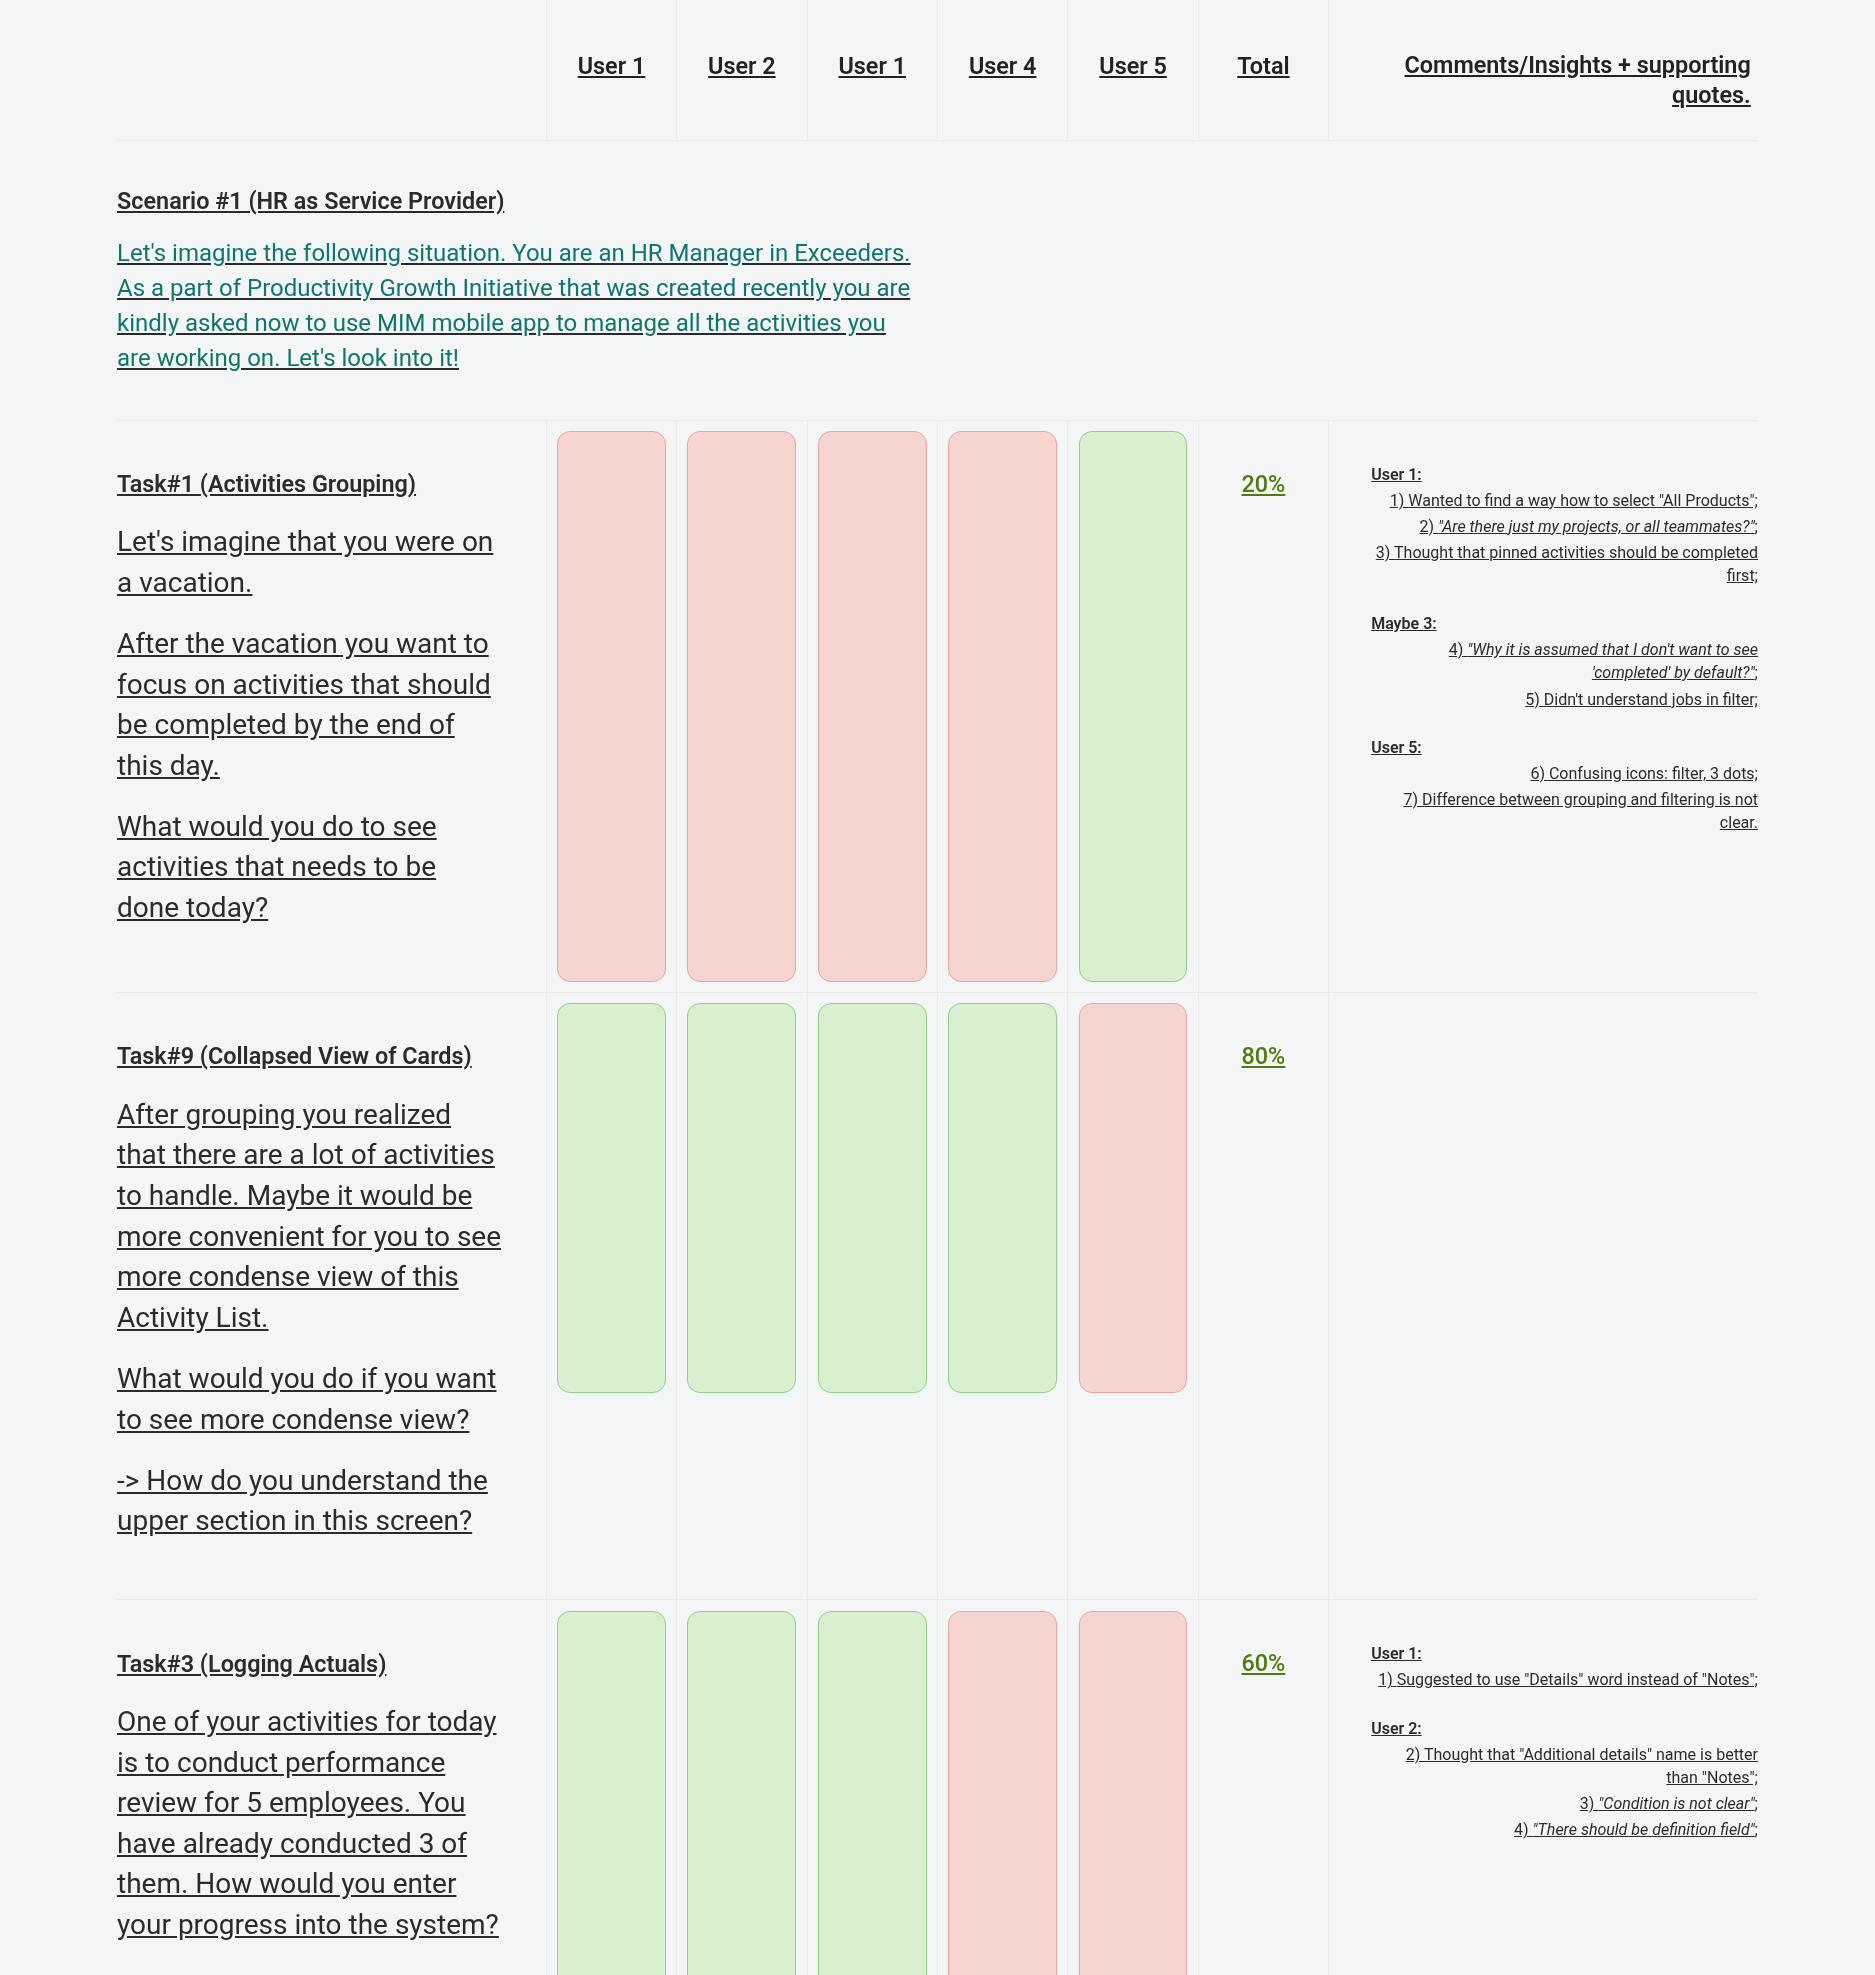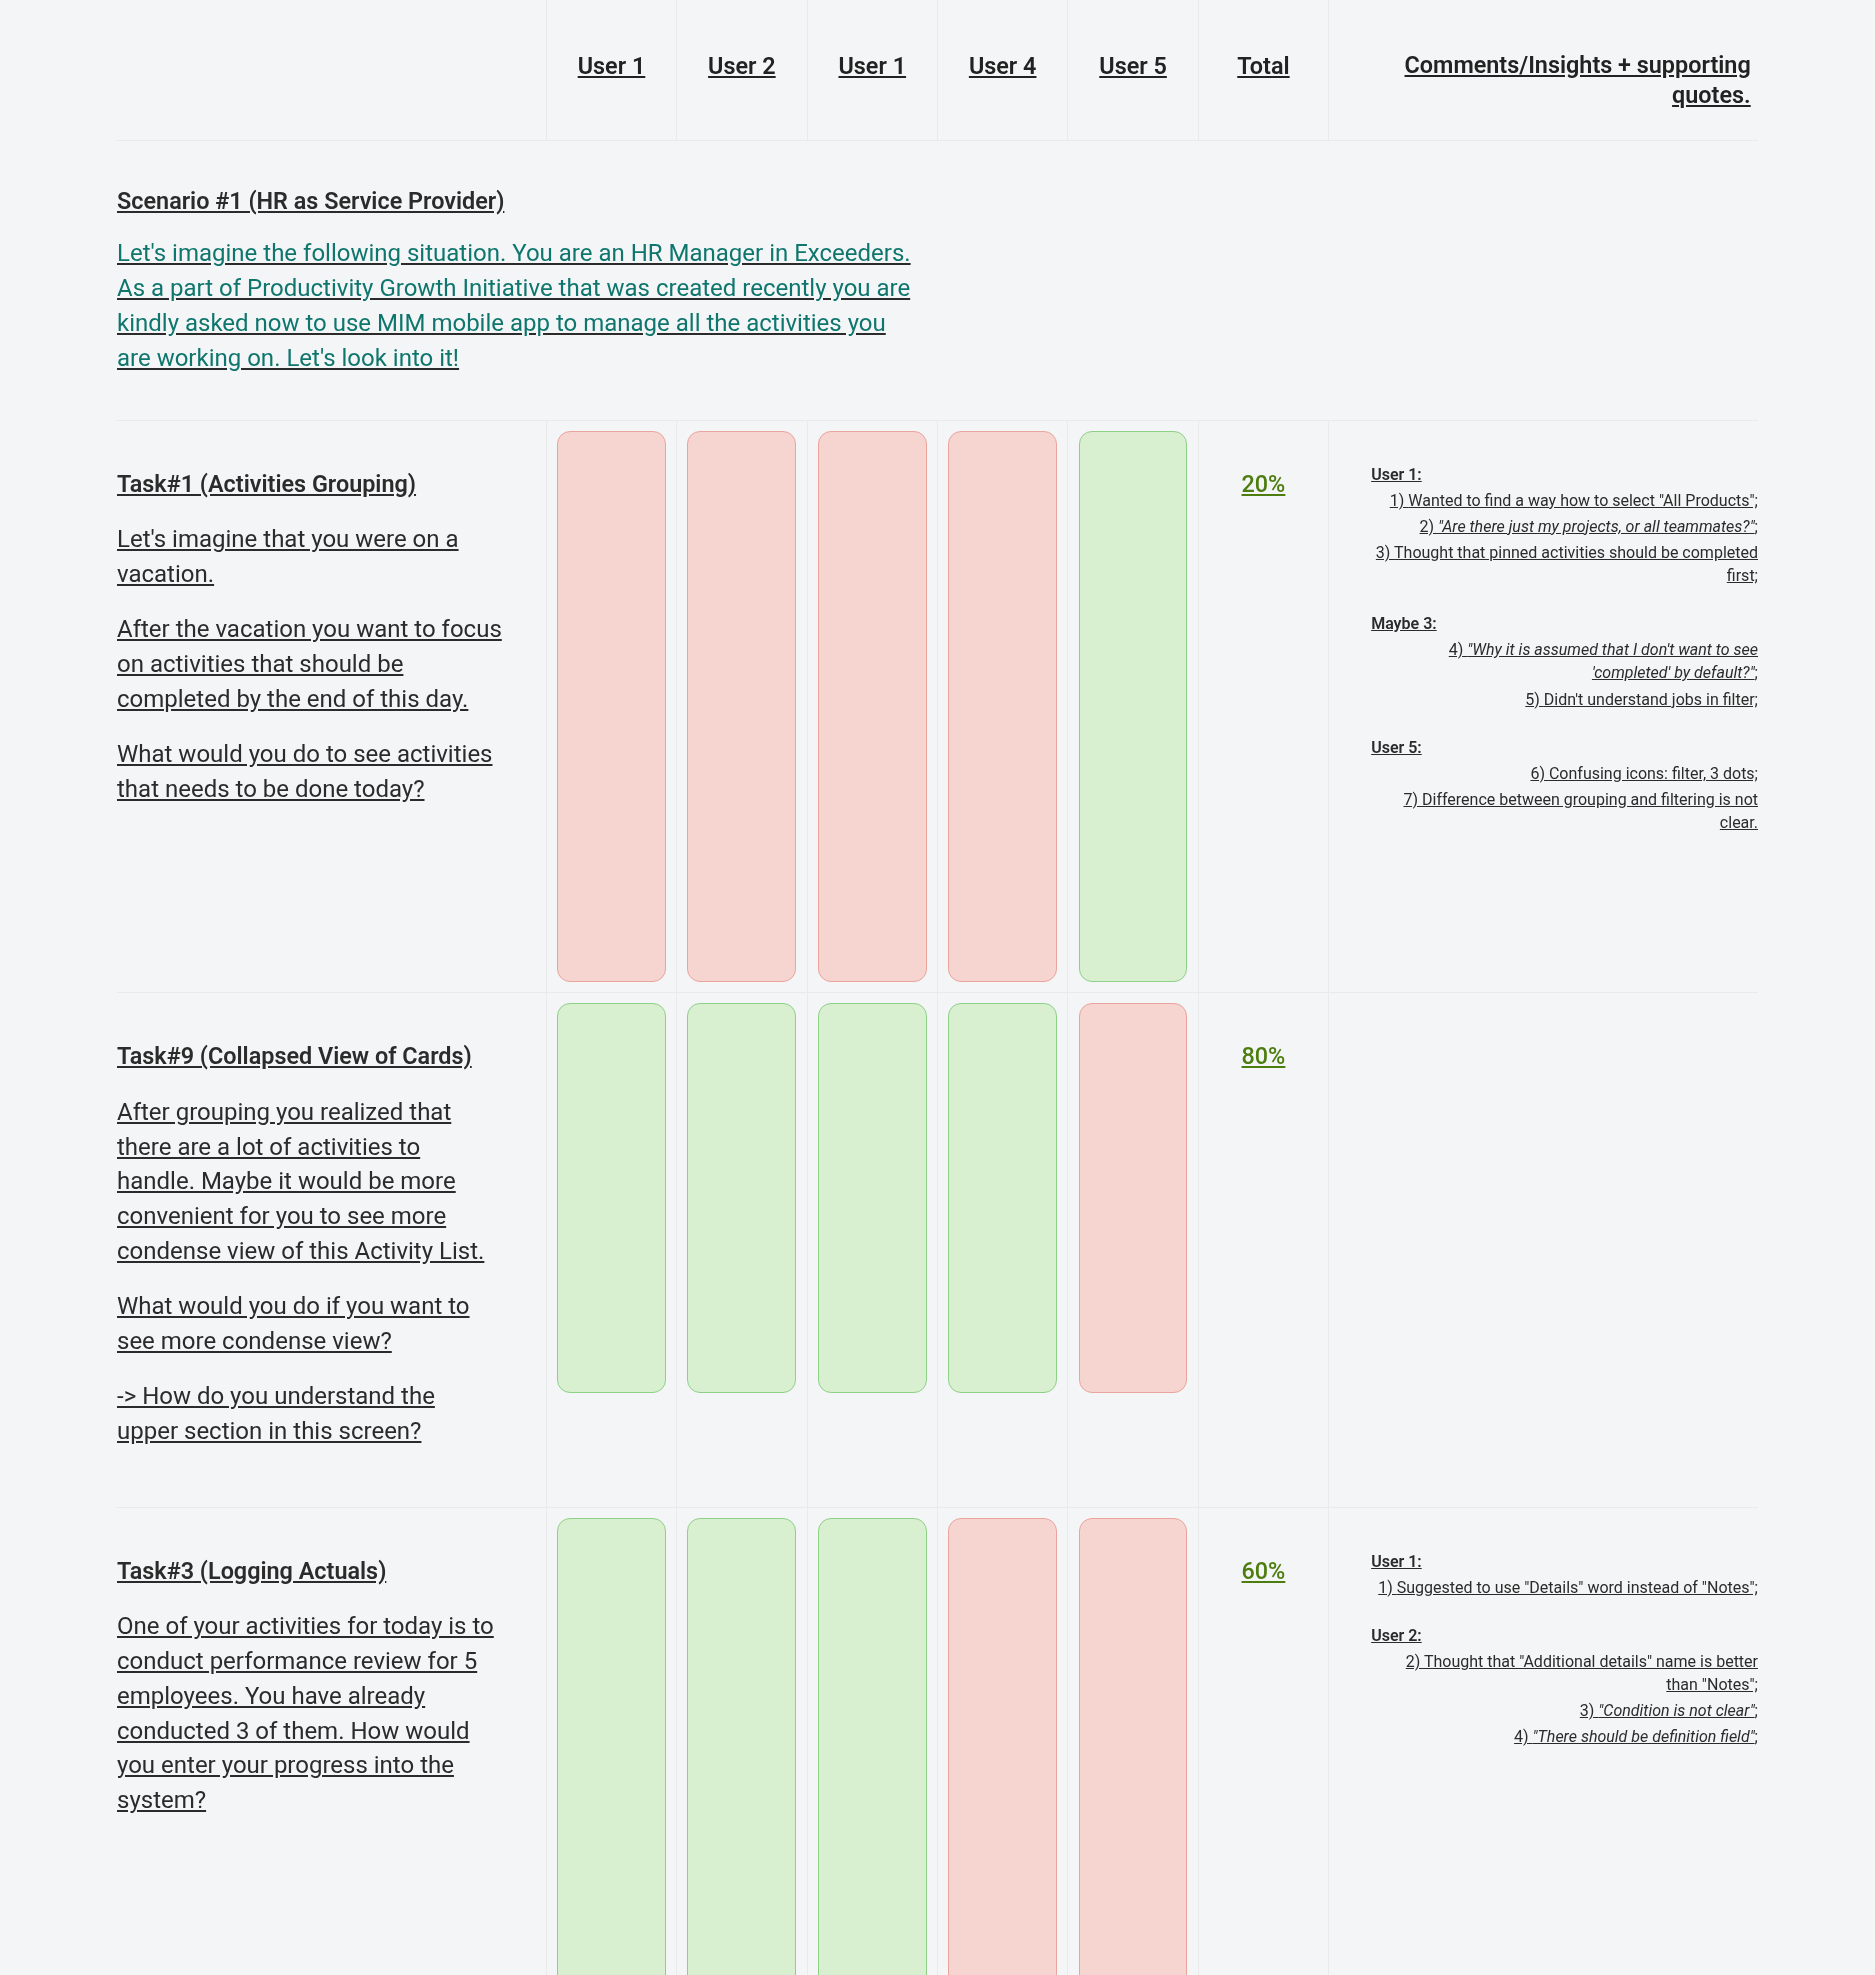--- a/index.html
+++ b/index.html
@@ -108,21 +108,21 @@
     font-size: 16px;
   }
 
   .task-title {
     font-weight: 600;
     font-size: 23.4px;
     margin: 10.3px 0 20.5px 0;
   }
   .task-para {
     margin: 0 0 20.5px 0;
-    font-size: 24px;
+    font-size: 28px;
     color: #2b2b2b;
   }
 
   
   .result-block {
     width: 100%;
     border-radius: 13px;
     border-width: 1.5px;
     border-style: solid;
   }

